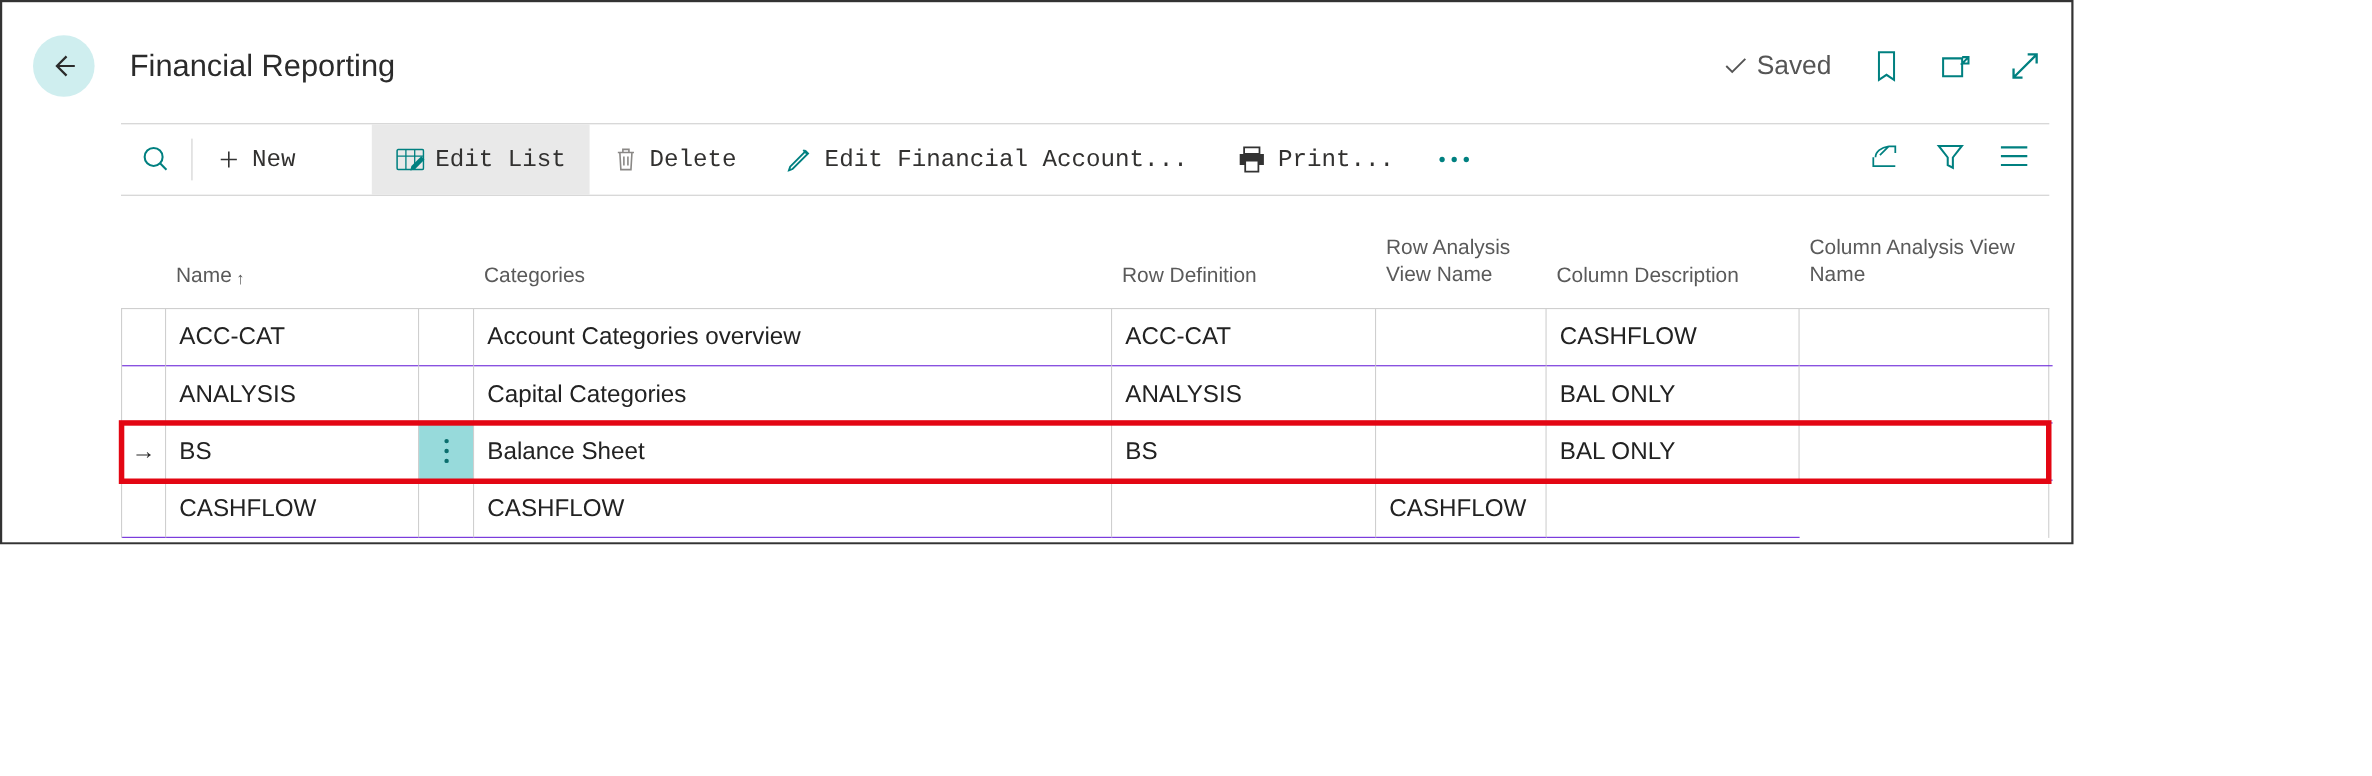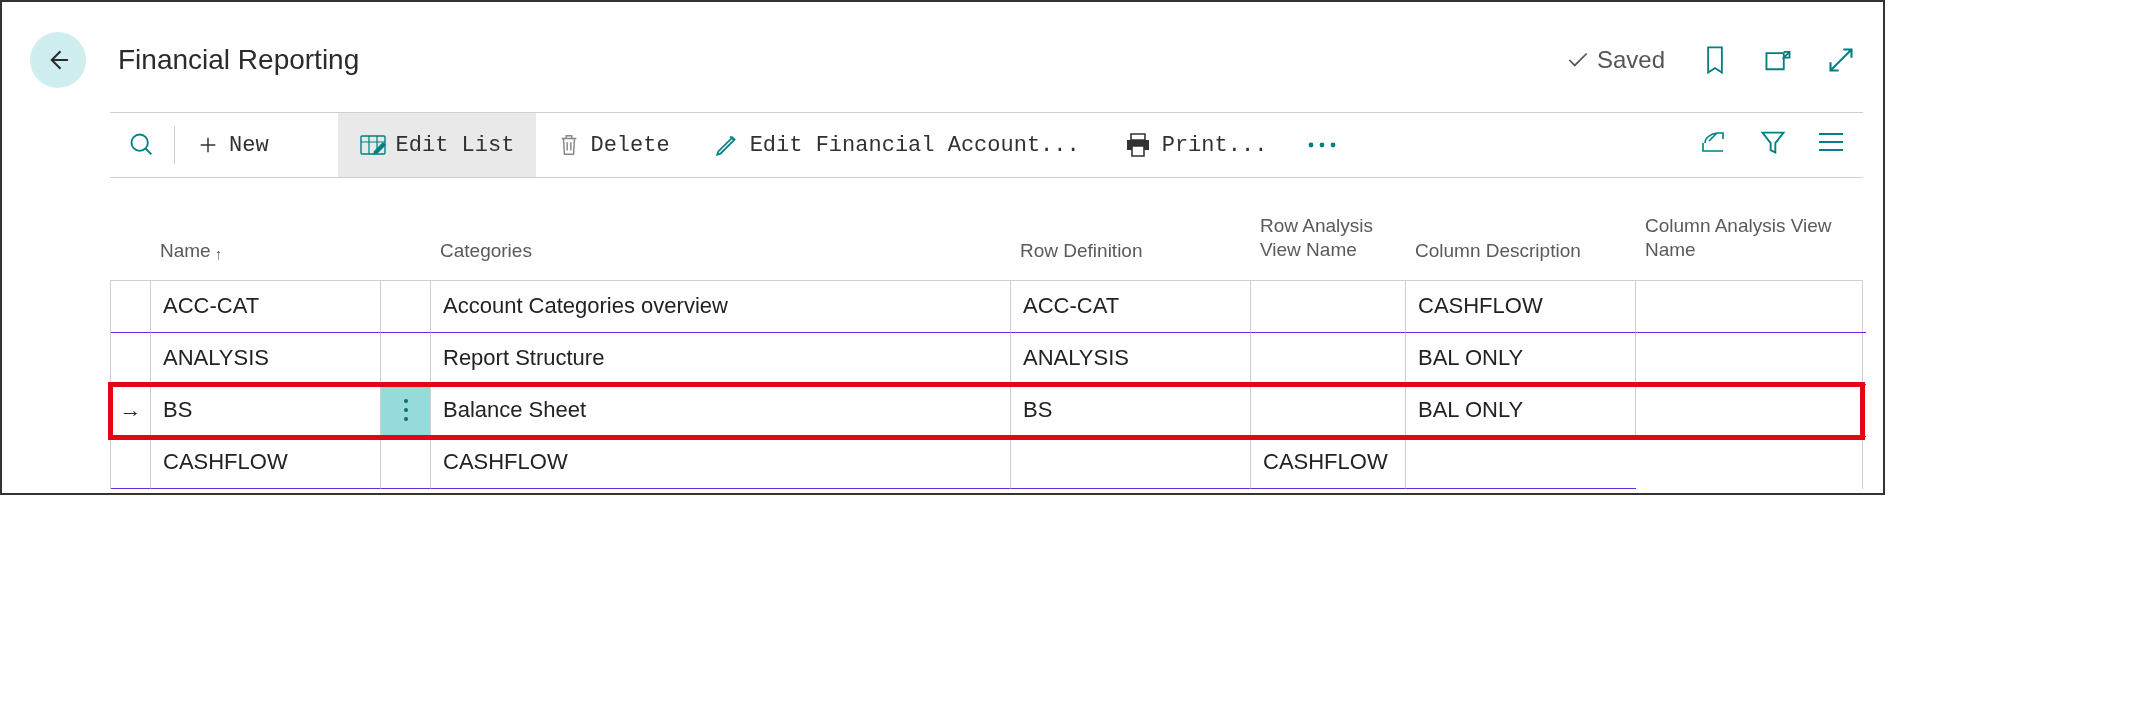--- a/index.html
+++ b/index.html
@@ -255,21 +255,21 @@
             <div class="cell">Account Categories overview</div>
             <div class="cell">ACC-CAT</div>
             <div class="cell"></div>
             <div class="cell">CASHFLOW</div>
             <div class="cell"></div>
           </div>
           <div class="td-row">
             <div class="cell"></div>
             <div class="cell">ANALYSIS</div>
             <div class="cell menu-cell"></div>
-            <div class="cell">Report Structure</div>
+            <div class="cell">Capital Categories</div>
             <div class="cell">ANALYSIS</div>
             <div class="cell"></div>
             <div class="cell">BAL ONLY</div>
             <div class="cell"></div>
           </div>
           <div class="td-row highlight-box">
             <div class="cell">
               <span class="arrow-ind">→</span>
             </div>
             <div class="cell">BS</div>

